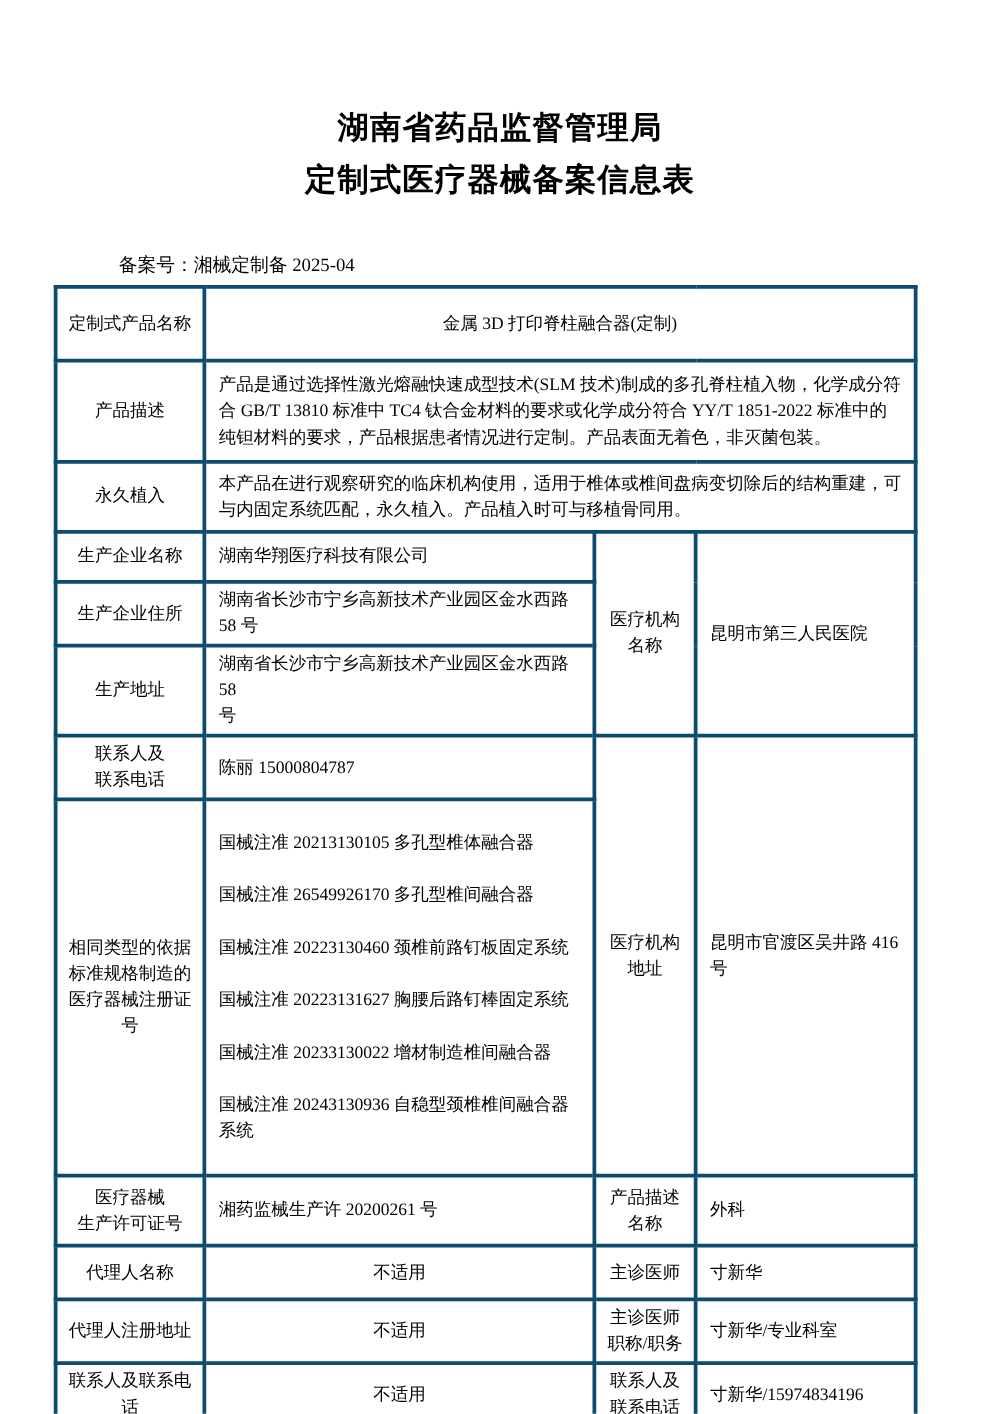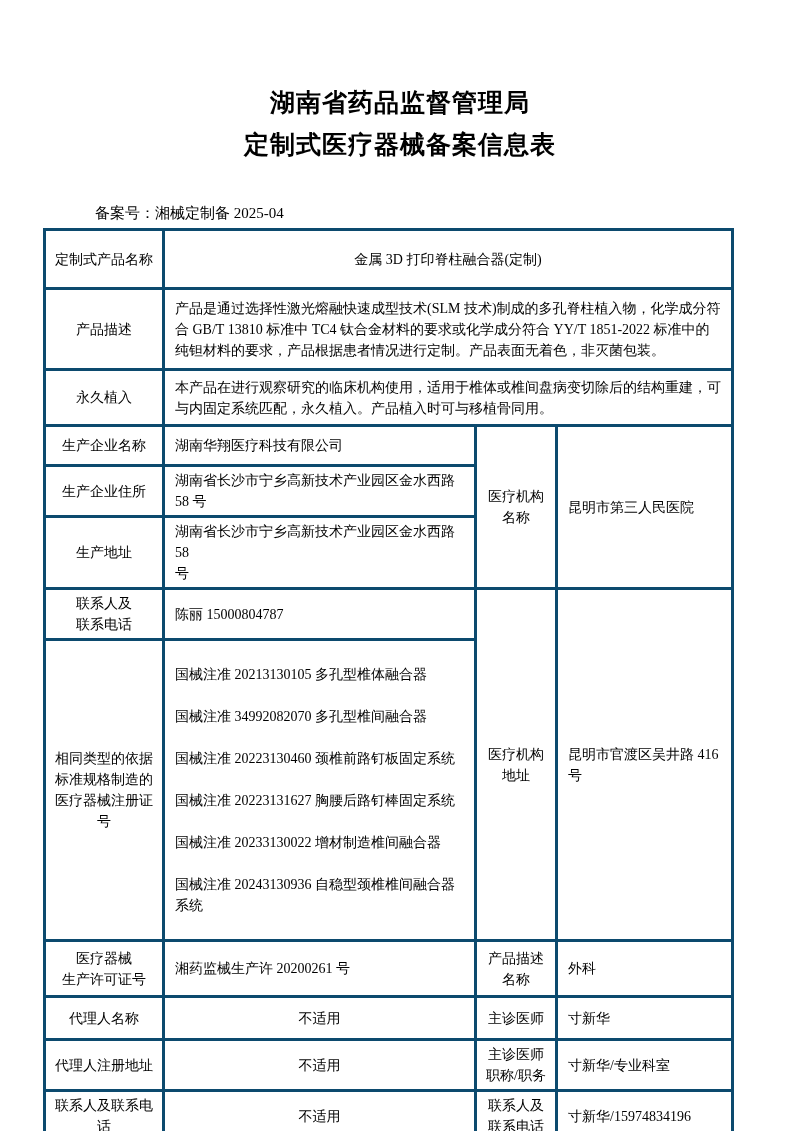--- a/index.html
+++ b/index.html
@@ -94,21 +94,21 @@
 联系电话</td>
       <td>陈丽 15000804787</td>
       <td class="lbl" rowspan="2">医疗机构
 地址</td>
       <td rowspan="2">昆明市官渡区吴井路 416 号</td>
     </tr>
     <tr style="height:130px">
       <td class="lbl">相同类型的依据标准规格制造的医疗器械注册证号</td>
       <td class="reg-list">
         <div>国械注准 20213130105 多孔型椎体融合器</div>
-        <div>国械注准 34992082070 多孔型椎间融合器</div>
+        <div>国械注准 26549926170 多孔型椎间融合器</div>
         <div>国械注准 20223130460 颈椎前路钉板固定系统</div>
         <div>国械注准 20223131627 胸腰后路钉棒固定系统</div>
         <div>国械注准 20233130022 增材制造椎间融合器</div>
         <div>国械注准 20243130936 自稳型颈椎椎间融合器系统</div>
       </td>
     </tr>
     <tr style="height:56px">
       <td class="lbl">医疗器械
 生产许可证号</td>
       <td>湘药监械生产许 20200261 号</td>

